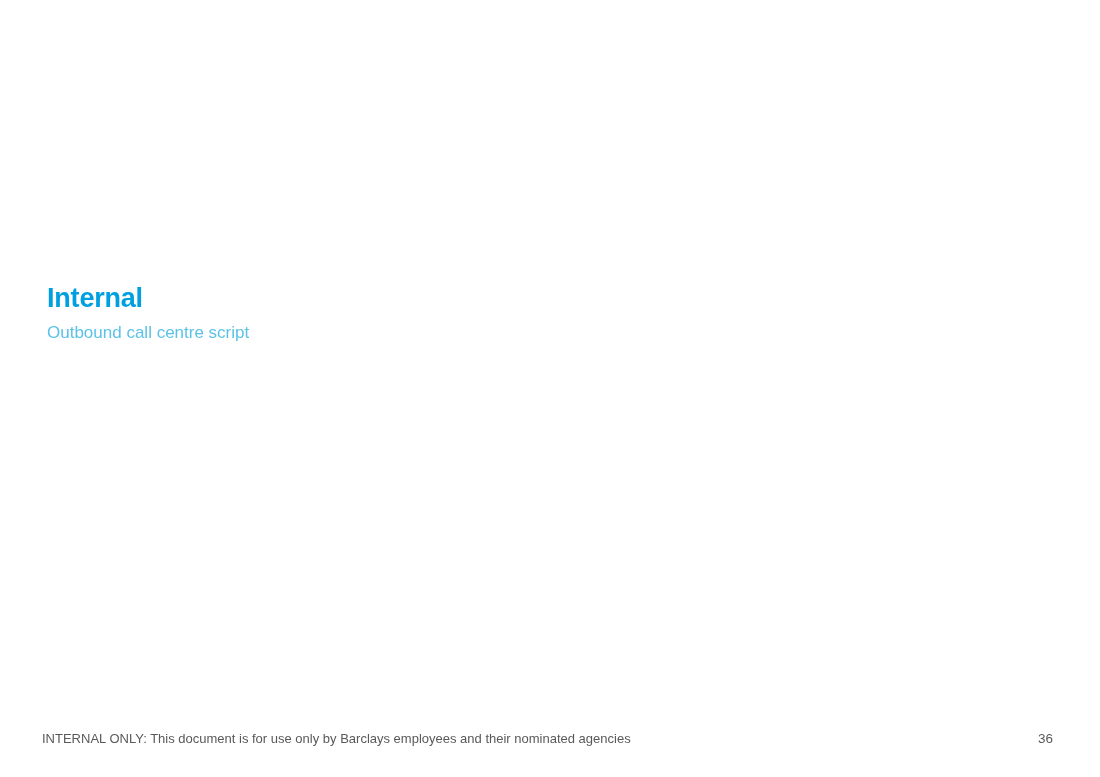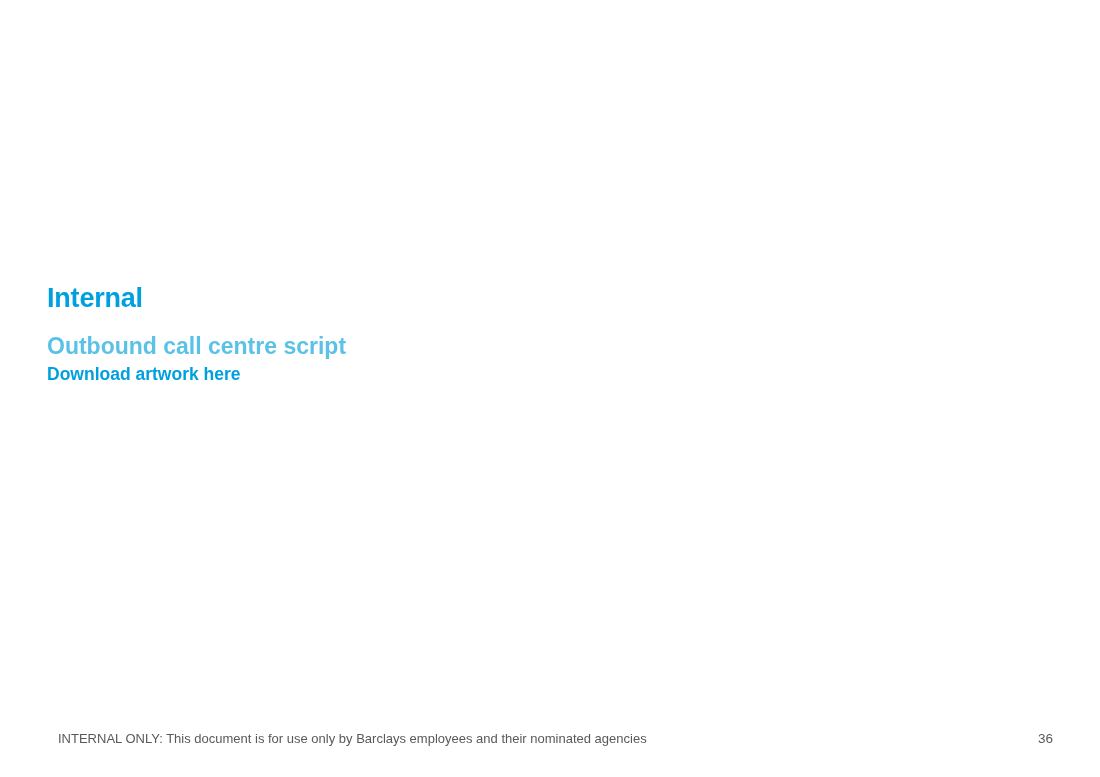--- a/index.html
+++ b/index.html
@@ -19,37 +19,37 @@
     left: 47px;
     top: 283px;
   }
   .page-title {
     font-size: 27px;
     font-weight: 700;
     line-height: 30px;
     letter-spacing: -0.2px;
   }
   .page-subtitle {
-    margin-top: 21px;
-    font-size: 23px;
-    font-weight: 700;
+    margin-top: 8px;
+    font-size: 17px;
+    font-weight: 400;
     line-height: 24px;
   }
   .download-link {
     display: inline-block;
     margin-top: 4px;
     font-size: 17.5px;
     font-weight: 700;
     line-height: 24px;
     text-decoration: none;
     cursor: pointer;
   }
   .footer {
     position: absolute;
-    left: 58px;
+    left: 42px;
     right: 47px;
     bottom: 31px;
     display: flex;
     justify-content: space-between;
     align-items: baseline;
   }
   .footer-note {
     font-size: 13px;
     line-height: 15px;
   }
@@ -61,21 +61,20 @@
 </head>
 <body>
 
 <div class="slide">
 
   <main class="content">
     <h1 class="page-title" style="color: rgb(0, 160, 224);">Internal</h1>
 
     <p class="page-subtitle" style="color: rgb(91, 194, 231);">Outbound call centre script</p>
 
-    <a class="download-link" href="#" style="color: rgb(0, 160, 224);">Download artwork here</a>
   </main>
 
   <footer class="footer">
     <span class="footer-note" style="color: rgb(89, 89, 89);">INTERNAL ONLY: This document is for use only by Barclays employees and their nominated agencies</span>
     <span class="page-number" style="color: rgb(89, 89, 89);">36</span>
   </footer>
 
 </div>
 
 </body></html>

